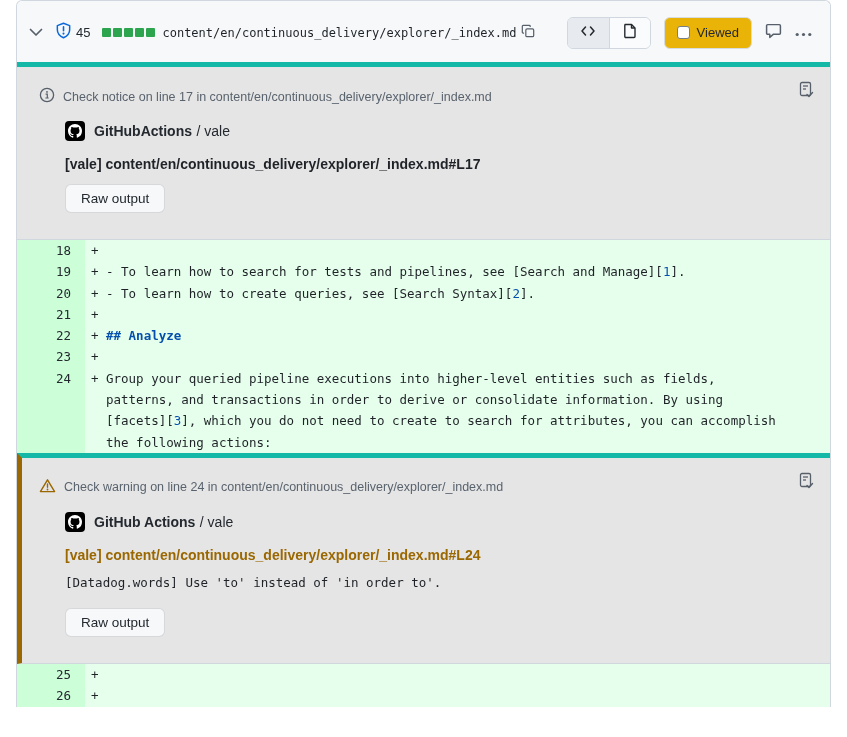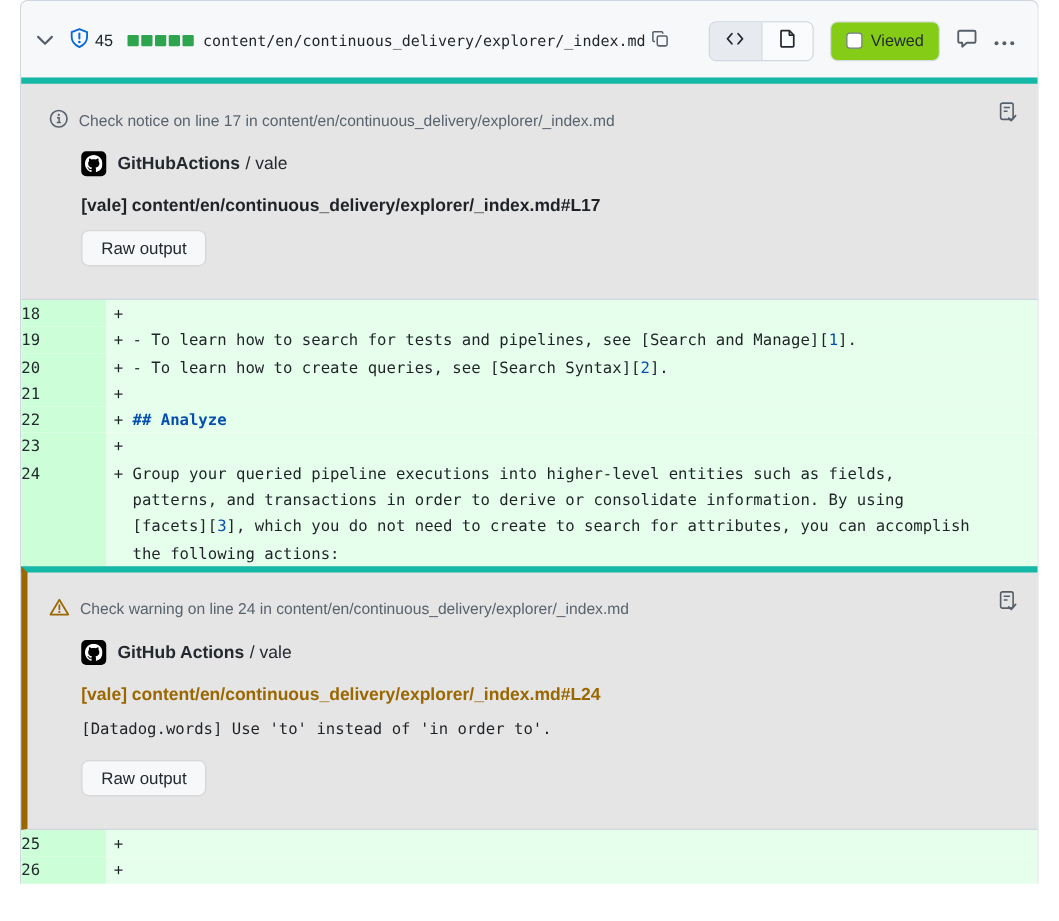--- a/index.html
+++ b/index.html
@@ -22,21 +22,21 @@
   .diffstat span { width: 9px; height: 9px; background: #2da44e; border-radius: 1px; }
   .fh-row2 { display: flex; align-items: center; gap: 5px; }
   .file-path { font-family: "DejaVu Sans Mono", monospace; font-size: 12px; color: #1f2328; }
   .fh-right { display: flex; align-items: center; gap: 13px; }
   .segmented { display: flex; border: 1px solid #d0d7de; border-radius: 6px; overflow: hidden; }
   .segmented .seg { width: 41px; height: 30px; display: flex; align-items: center;
     justify-content: center; border: none; cursor: pointer; background: #fafbfc; color: #24292f; }
   .segmented .seg.sel { background: #e7ebf0; }
   .segmented .seg + .seg { border-left: 1px solid #d0d7de; }
   .viewed-btn { display: flex; align-items: center; gap: 7px; height: 32px; padding: 0 12px;
-    background: #84cc16; border: 1px solid #d7dce1; border-radius: 6px; cursor: pointer;
+    background: #eab308; border: 1px solid #d7dce1; border-radius: 6px; cursor: pointer;
     font-size: 13px; color: #24292f; font-family: "Liberation Sans", sans-serif; }
   .cbx { width: 13px; height: 13px; border: 1px solid #767e87; border-radius: 3px; background: #fff; }
 
   
   .annotation { position: relative; background: #e5e5e5; border-top: 5px solid #14b8a6;
     border-bottom: 1px solid #d0d7de; padding: 20px 16px 26px 22px; }
   .annotation.warning { border-left: 5px solid #9a6700; padding-left: 17px; }
   .ann-summary { display: flex; align-items: center; gap: 8px; font-size: 12.5px;
     color: #59636e; margin-bottom: 15px; }
   .ann-body { margin-left: 26px; }
@@ -50,21 +50,21 @@
   .ann-message { font-family: "DejaVu Sans Mono", monospace; font-size: 12.5px;
     color: #1f2328; margin-bottom: 18px; }
   .raw-btn { display: inline-block; padding: 6px 15px; font-size: 13.5px; font-weight: 500;
     font-family: "Liberation Sans", sans-serif; color: #24292f; background: #f6f8fa;
     border: 1px solid rgba(31,35,40,0.15); border-radius: 6px; cursor: pointer; }
   .ann-corner { position: absolute; top: 14px; right: 16px; color: #57606a; }
 
   
   .chunk { font-family: "DejaVu Sans Mono", monospace; font-size: 12.5px; line-height: 21.3px; }
   .drow { display: flex; }
-  .num { width: 68px; flex: 0 0 68px; padding-right: 14px; text-align: left;
+  .num { width: 68px; flex: 0 0 68px; padding-right: 14px; text-align: right;
     background: #ccffd8; color: #24292f; cursor: pointer; }
   .code { flex: 1; background: #e6ffec; padding-left: 6px; display: flex; align-items: flex-start; }
   .marker { width: 15px; flex: 0 0 15px; }
   .ctext { display: block; max-width: 680px; white-space: pre-wrap; word-break: break-word; }
   .seg-ref { color: #0550ae; }
   .seg-heading { color: #0550ae; font-weight: bold; }
 </style>
 </head>
 <body>
 

